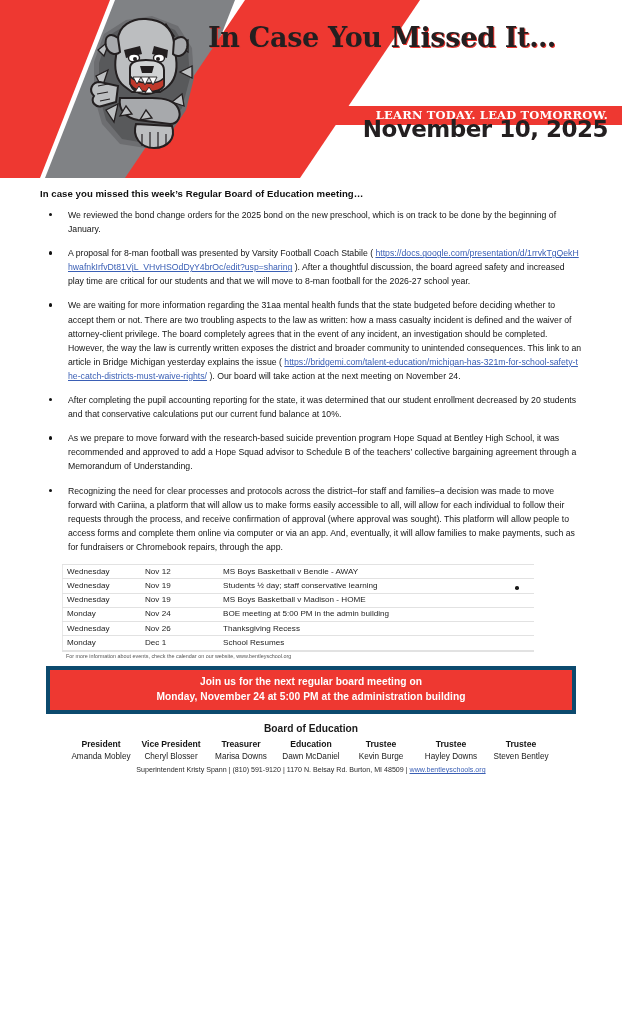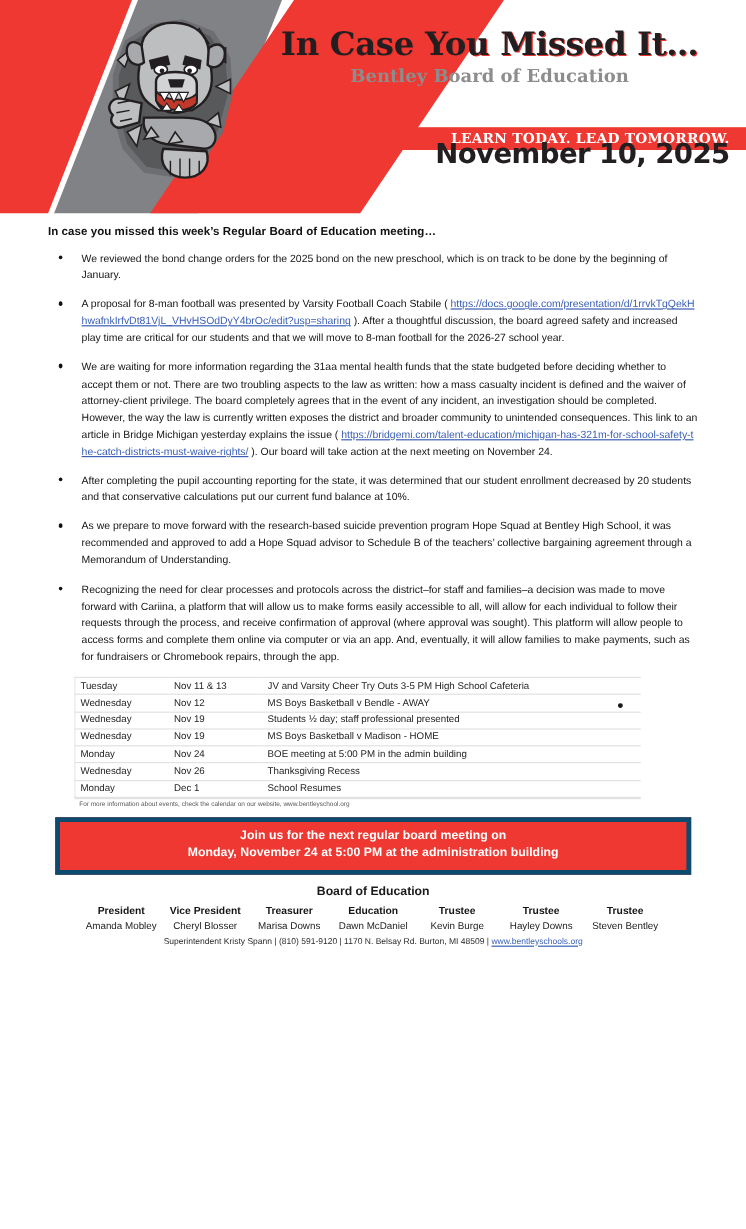--- a/index.html
+++ b/index.html
@@ -7,21 +7,21 @@
     width:622px;height:1024px;background:#ffffff;
     font-family:"Liberation Sans", sans-serif;
     color:#1a1a1a;overflow:hidden;position:relative;
   }
 
   
   .header{position:relative;width:622px;height:178px;background:#ffffff;overflow:hidden;}
   .hdr-svg{position:absolute;inset:0;}
   .mascot{position:absolute;left:74px;top:6px;width:140px;height:160px;}
 
-  .hdr-text{position:absolute;right:14px;top:24px;text-align:center;width:400px;}
+  .hdr-text{position:absolute;right:14px;top:24px;text-align:left;width:400px;}
   .hdr-title{
     font-family:"DejaVu Serif", serif;font-weight:bold;font-size:27px;
     letter-spacing:-0.3px;color:#231f20;line-height:1;
     text-shadow:1px 1px 0 #e8342e;
   }
   .hdr-sub{
     font-family:"DejaVu Serif", serif;font-weight:bold;font-size:15px;
     color:#8d8d8d;margin-top:5px;line-height:1;
   }
   .hdr-motto-bar{
@@ -161,21 +161,20 @@
       <path d="M62 118 C58 130 66 142 80 142 C94 142 102 132 98 120 Z" fill="#bcbec0" stroke="#231f20" stroke-width="2"></path>
       <path d="M68 128 L68 140 M76 126 L76 141 M84 126 L84 141 M92 128 L92 138" stroke="#231f20" stroke-width="1.2" fill="none"></path>
 
       <polygon points="52,100 58,108 46,110" fill="#bcbec0" stroke="#231f20" stroke-width="1.3"></polygon>
       <polygon points="72,104 78,112 66,114" fill="#bcbec0" stroke="#231f20" stroke-width="1.3"></polygon>
     </g>
   </svg>
 
   <div class="hdr-text">
     <div class="hdr-title">In Case You Missed It…</div>
-    <div class="hdr-sub">Bentley Board of Education</div>
   </div>
 
   <div class="hdr-motto-bar">
     <div class="hdr-motto">LEARN TODAY. LEAD TOMORROW.</div>
   </div>
 
   <div class="hdr-date">November 10, 2025</div>
 </div>
 
 <div class="content">
@@ -189,33 +188,28 @@
       <li><span>After completing the pupil accounting reporting for the state, it was determined that our student enrollment decreased by 20 students and that conservative calculations put our current fund balance at 10%.</span></li>
       <li><span>As we prepare to move forward with the research-based suicide prevention program Hope Squad at Bentley High School, it was recommended and approved to add a Hope Squad advisor to Schedule B of the teachers’ collective bargaining agreement through a Memorandum of Understanding.</span></li>
       <li><span>Recognizing the need for clear processes and protocols across the district–for staff and families–a decision was made to move forward with Cariina, a platform that will allow us to make forms easily accessible to all, will allow for each individual to follow their requests through the process, and receive confirmation of approval (where approval was sought). This platform will allow people to access forms and complete them online via computer or via an app. And, eventually, it will allow families to make payments, such as for fundraisers or Chromebook repairs, through the app.</span></li>
     </ul>
 
   <div class="cal-wrap">
     <div class="stray-dot"></div>
     <table class="cal">
       <tbody id="cal-body">
           <tr>
-            <td>Tuesday</td>
-            <td>Nov 11 &amp; 13</td>
-            <td>JV and Varsity Cheer Try Outs 3-5 PM High School Cafeteria</td>
-          </tr>
-          <tr>
             <td>Wednesday</td>
             <td>Nov 12</td>
             <td>MS Boys Basketball v Bendle - AWAY</td>
           </tr>
           <tr>
             <td>Wednesday</td>
             <td>Nov 19</td>
-            <td>Students ½ day; staff professional presented</td>
+            <td>Students ½ day; staff conservative learning</td>
           </tr>
           <tr>
             <td>Wednesday</td>
             <td>Nov 19</td>
             <td>MS Boys Basketball v Madison - HOME</td>
           </tr>
           <tr>
             <td>Monday</td>
             <td>Nov 24</td>
             <td>BOE meeting at 5:00 PM in the admin building</td>

